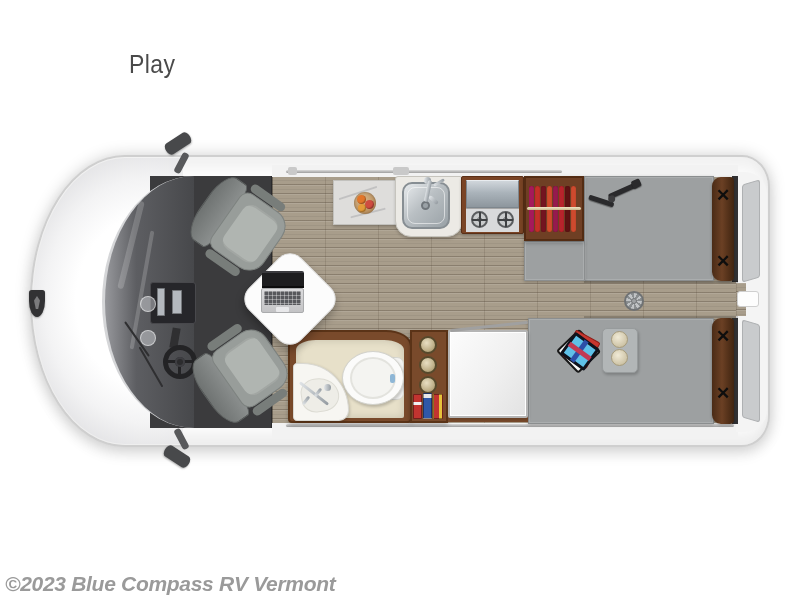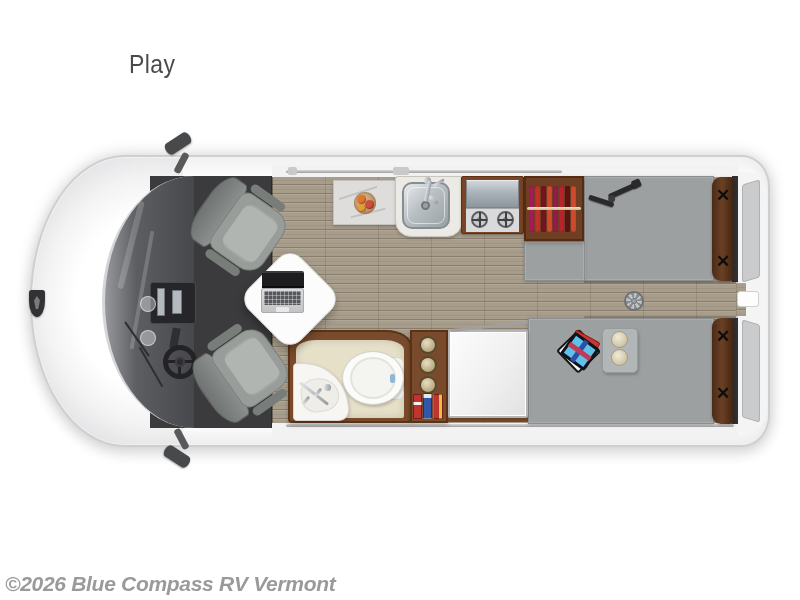--- a/index.html
+++ b/index.html
@@ -337,15 +337,15 @@
     <div class="abs seat-center"></div>
   </div>
 
   <div class="abs table"></div>
   <div class="abs laptop-screen"></div>
   <div class="abs laptop-deck"></div>
   <div class="abs laptop-keys"></div>
   <div class="abs trackpad"></div>
 
   <div class="abs model-label">Play</div>
-  <div class="abs watermark">©2026 Blue Compass RV Vermont</div>
+  <div class="abs watermark">©2023 Blue Compass RV Vermont</div>
 
 </div>
 
 </body></html>

